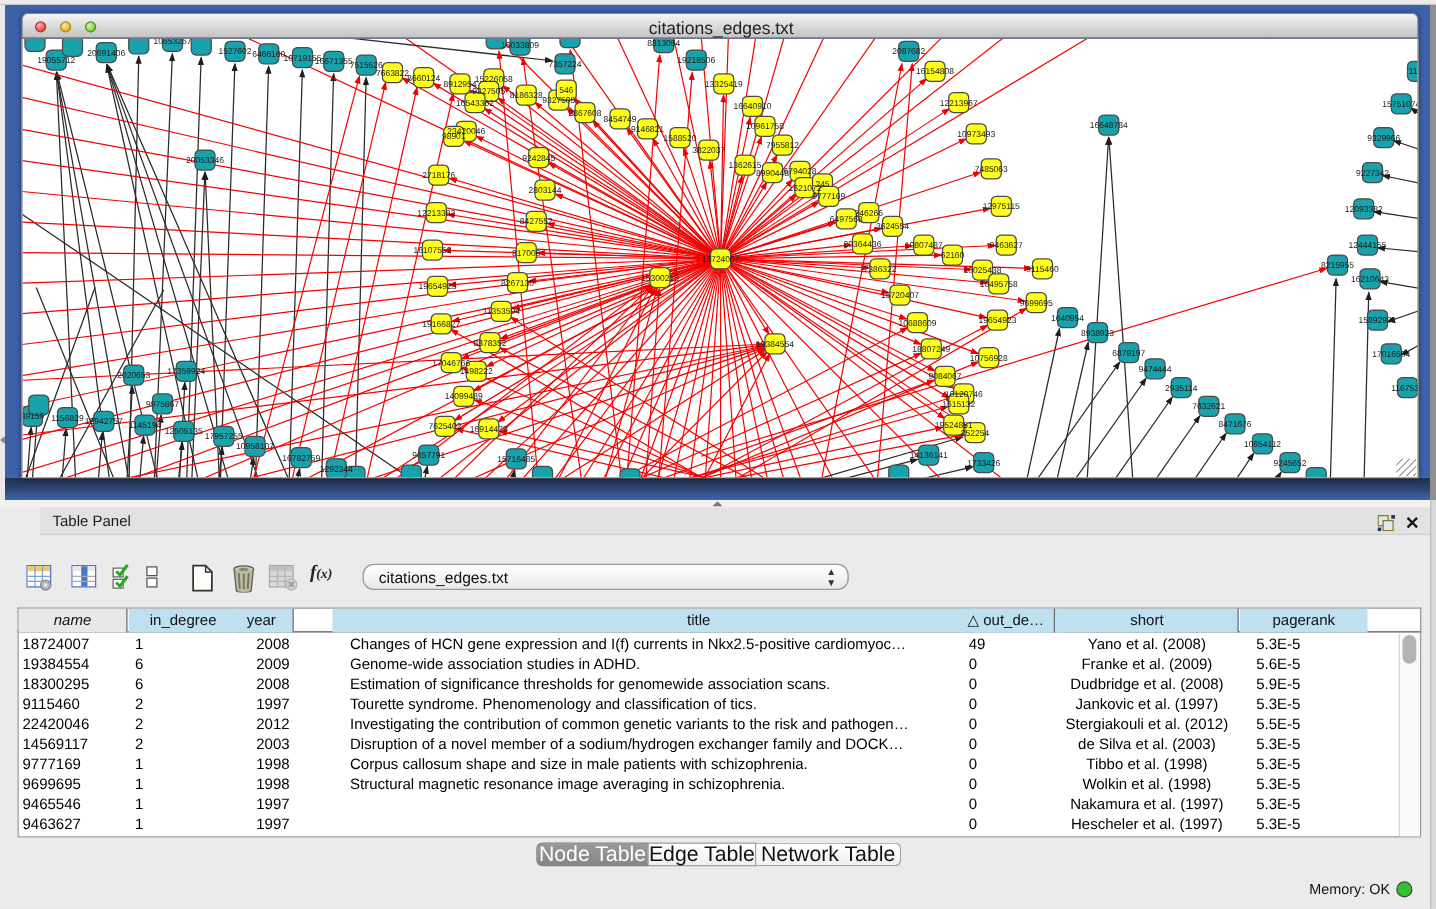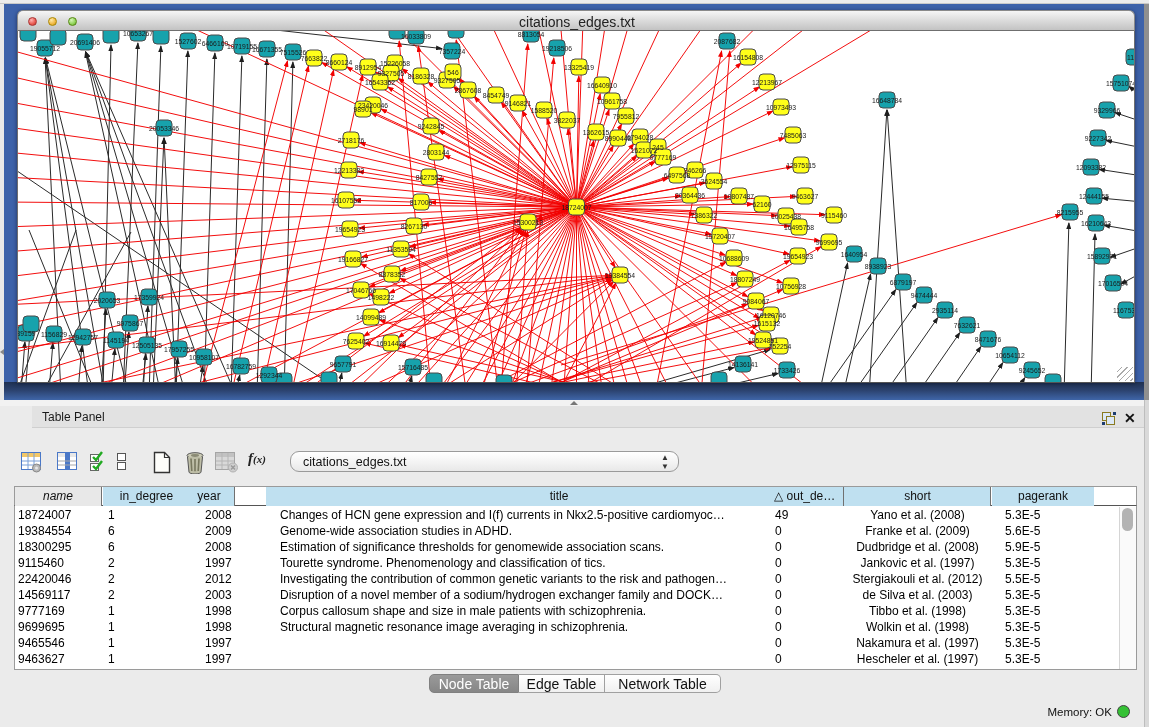--- a/index.html
+++ b/index.html
@@ -38,21 +38,21 @@
 #tableborder { position:absolute; left:14px; top:486px; width:1123px; height:184px; background:#ffffff; border:1px solid #9a9a9a; }
 #thead { position:absolute; left:14px; top:486px; width:1123px; height:20px; background:#ffffff; border:1px solid #9a9a9a; border-bottom:1px solid #555; }
 .th { position:absolute; top:487px; height:19px; font-size:12px; color:#111; text-align:center; line-height:19px; background:#bfe0f0; border-right:1px solid #707070; }
 .tr { position:absolute; left:15px; width:1104px; height:16px; font-size:12px; color:#000; }
 .tr span { position:absolute; top:1px; white-space:nowrap; }
 .c0 { left:3px; } .c1 { left:93px; } .c2 { left:190px; } .c3 { left:265px; }
 .c4 { left:760px; } .c5 { left:829px; width:147px; text-align:center; } .c6 { left:990px; }
 #vscroll { position:absolute; left:1119px; top:507px; width:17px; height:162px; background:#fafafa; border-left:1px solid #d5d5d5; }
 #vthumb { position:absolute; left:1122px; top:508px; width:11px; height:23px; background:#b3b3b3; border-radius:6px; }
 #tabbar { position:absolute; left:429px; top:674px; height:19px; display:flex; }
-.seg { height:19px; font-size:14px; line-height:18px; text-align:center; border:1px solid #a0a0a0; background:linear-gradient(#ffffff,#f0f0f0); color:#111; }
+.seg { height:19px; font-size:17px; line-height:18px; text-align:center; border:1px solid #a0a0a0; background:linear-gradient(#ffffff,#f0f0f0); color:#111; }
 #seg1 { width:90px; border-radius:5px 0 0 5px; background:linear-gradient(#9a9a9a,#868686); color:#fff; border-color:#808080; }
 #seg2 { width:86px; border-left:none; }
 #seg3 { width:116px; border-left:none; border-radius:0 5px 5px 0; }
 #memtxt { position:absolute; left:1020px; top:706px; width:92px; text-align:right; font-size:11.5px; color:#111; }
 #memdot { position:absolute; left:1117px; top:705px; width:13px; height:13px; border-radius:50%; background:#35c135; border:1px solid #444; }
 </style></head>
 <body>
 <div id="app">
 <div id="desktop"></div>
 <div id="shadowband"></div>

